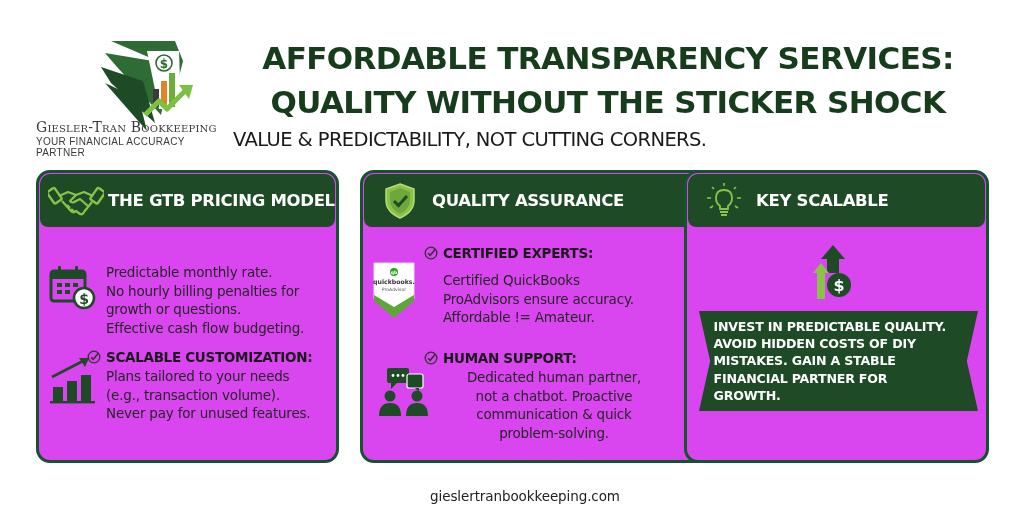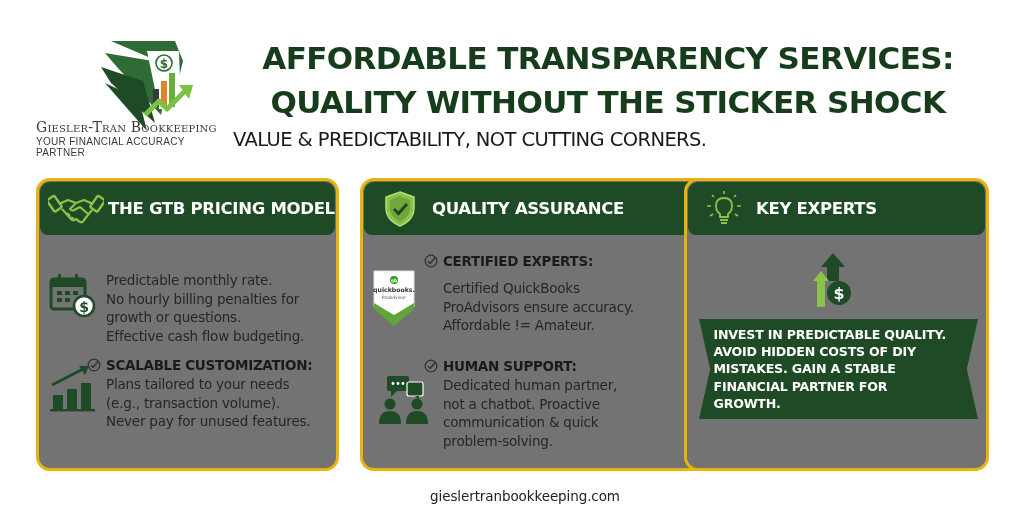--- a/index.html
+++ b/index.html
@@ -15,21 +15,21 @@
     font-family: Liberation Sans, sans-serif; font-size: 10px; color: #3a3a3a; letter-spacing: 0.3px; }
 
   
   .title { position: absolute; left: 218px; top: 36px; width: 780px; text-align: center;
     font-family: "DejaVu Sans", sans-serif; font-weight: bold; color: #163c1c;
     font-size: 31px; line-height: 44px; letter-spacing: -0.6px; }
   .subtitle { position: absolute; left: 217px; top: 128px; font-size: 19.5px; color: #1a1a1a;
     letter-spacing: -0.6px; font-family: "DejaVu Sans", sans-serif; margin-left: 16px; }
 
   
-  .card { position: absolute; top: 178px; height: 293px; border: 3px solid #eab308; border-radius: 14px; background: #737373; }
+  .card { position: absolute; top: 170px; height: 293px; border: 3px solid #14532d; border-radius: 14px; background: #d946ef; }
   .card-1 { left: 36px; width: 303px; }
   .card-2 { left: 360px; width: 361px; }
   .card-3 { left: 684px; width: 305px; }
   .card-head { position: absolute; left: 1px; top: 1px; right: 1px; height: 53px; background: #1f4a26;
     border-radius: 10px 10px 8px 8px; display: flex; align-items: center; }
   .card-head .hicon { width: 56px; height: 40px; margin-left: 8px; display: flex; align-items: center; justify-content: center; }
   .card-head .htitle { color: #ffffff; font-weight: bold; font-size: 16.5px; letter-spacing: -0.3px; margin-left: 4px; }
 
   .feat { position: absolute; }
   .feat .ficon { position: absolute; }
@@ -201,39 +201,39 @@
     </span>
     <div class="fhead" style="left:61px;top:0;">
       <span class="chk">
         <svg width="14" height="14" viewBox="0 0 14 14">
             <circle cx="7" cy="7" r="5.8" fill="none" stroke="#333" stroke-width="1.3"></circle>
             <path d="M4 7.2 L6.2 9.3 L11.5 3" fill="none" stroke="#333" stroke-width="1.5"></path>
           </svg>
       </span>
       <span>HUMAN SUPPORT:</span>
     </div>
-    <div class="fbody" style="left:80px;top:18px;width:222px;">
+    <div class="fbody" style="left:80px;top:18px;width:222px;text-align:center;">
       <div>Dedicated human partner,</div>
       <div>not a chatbot. Proactive</div>
       <div>communication &amp; quick</div>
       <div>problem-solving.</div>
     </div>
   </div>
 </div>
 
 <div class="card card-3">
   <div class="card-head">
     <span class="hicon">
       <svg width="40" height="40" viewBox="0 0 40 40">
         <path d="M20 9 Q28 9 28 17 Q28 22 24 25 L24 28 L16 28 L16 25 Q12 22 12 17 Q12 9 20 9 Z" fill="none" stroke="#8bc34a" stroke-width="1.8"></path>
         <path d="M16 31 L24 31 M17 34 L23 34" stroke="#8bc34a" stroke-width="1.8"></path>
         <path d="M20 2 L20 5 M8 6 L10 8 M32 6 L30 8 M3 17 L7 17 M33 17 L37 17 M6 27 L9 25 M34 27 L31 25" stroke="#8bc34a" stroke-width="1.6"></path>
       </svg>
     </span>
-    <span class="htitle">KEY EXPERTS</span>
+    <span class="htitle">KEY SCALABLE</span>
   </div>
 
   <span style="position:absolute;left:126px;top:70px;">
     <svg width="50" height="60" viewBox="0 0 50 60">
       <path d="M20 2 L32 16 L26 16 L26 30 L14 30 L14 16 L8 16 Z" fill="#1f4a26"></path>
       <path d="M8 20 L16 30 L12 30 L12 56 L4 56 L4 30 L0 30 Z" fill="#8bc34a"></path>
       <circle cx="26" cy="42" r="12" fill="#1f4a26"></circle>
       <text x="26" y="48" text-anchor="middle" font-family="DejaVu Sans, sans-serif" font-size="16" font-weight="bold" fill="#fff">$</text>
     </svg>
   </span>

